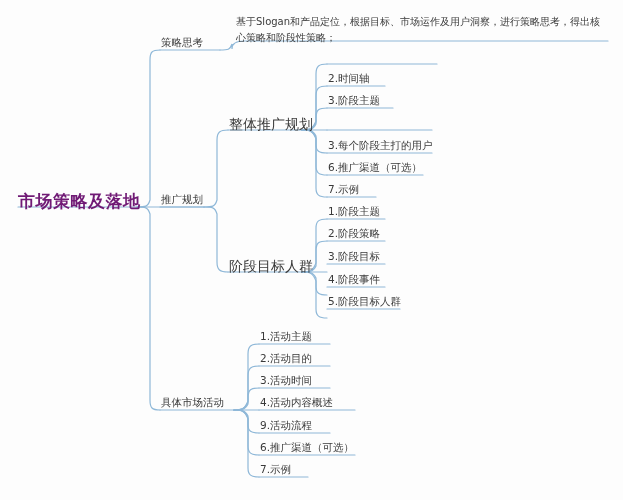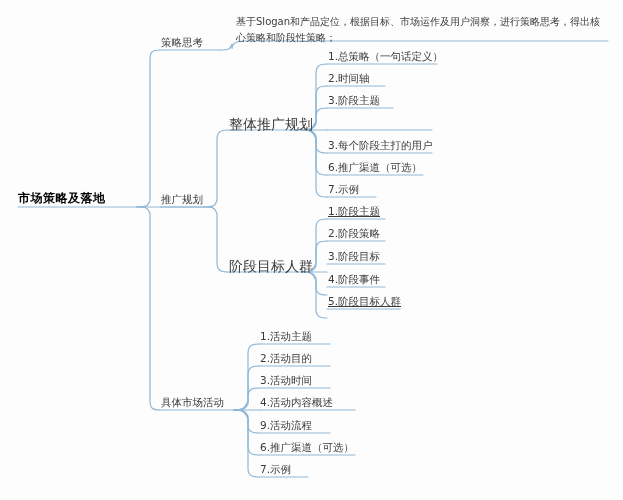--- a/index.html
+++ b/index.html
@@ -29,23 +29,23 @@
     height: 500px;
     pointer-events: none;
   }
   .node {
     position: absolute;
     white-space: nowrap;
     color: #333333;
     line-height: 1.15;
   }
   .root-node {
-    font-size: 12px;
+    font-size: 17px;
     font-weight: bold;
-    color: #000000;
+    color: #701a75;
     letter-spacing: 0.5px;
   }
   .branch-node {
     font-size: 10.5px;
     color: #3a3a3a;
     text-align: right;
   }
   .sub-node {
     font-size: 14px;
     color: #3a3a3a;
@@ -138,34 +138,33 @@
   <div class="node root-node" style="left:18px; top:192px;">市场策略及落地</div>
 
   <div class="node branch-node" style="left:161px; top:36px;">策略思考</div>
 
   <div class="node desc-node" style="left:236px; top:14px;">基于Slogan和产品定位，根据目标、市场运作及用户洞察，进行策略思考，得出核心策略和阶段性策略；</div>
 
   <div class="node branch-node" style="left:161px; top:193px;">推广规划</div>
 
   <div class="node sub-node" style="left:229px; top:116px;">整体推广规划</div>
 
-  <div class="node leaf-node" style="left:328px; top:50px;">1.总策略（一句话定义）</div>
   <div class="node leaf-node" style="left:328px; top:72px;">2.时间轴</div>
   <div class="node leaf-node" style="left:328px; top:94px;">3.阶段主题</div>
   <div class="node leaf-node" style="left:328px; top:139px;">3.每个阶段主打的用户</div>
   <div class="node leaf-node" style="left:328px; top:161px;">6.推广渠道（可选）</div>
   <div class="node leaf-node" style="left:328px; top:183px;">7.示例</div>
 
   <div class="node sub-node" style="left:229px; top:258px;">阶段目标人群</div>
 
-  <div class="node leaf-node" style="left:328px; top:205px;text-decoration:underline;">1.阶段主题</div>
+  <div class="node leaf-node" style="left:328px; top:205px;">1.阶段主题</div>
   <div class="node leaf-node" style="left:328px; top:227px;">2.阶段策略</div>
   <div class="node leaf-node" style="left:328px; top:250px;">3.阶段目标</div>
   <div class="node leaf-node" style="left:328px; top:273px;">4.阶段事件</div>
-  <div class="node leaf-node" style="left:328px; top:295px;text-decoration:underline;">5.阶段目标人群</div>
+  <div class="node leaf-node" style="left:328px; top:295px;">5.阶段目标人群</div>
 
   <div class="node branch-node" style="left:161px; top:396px;">具体市场活动</div>
 
   <div class="node leaf-node" style="left:260px; top:330px;">1.活动主题</div>
   <div class="node leaf-node" style="left:260px; top:352px;">2.活动目的</div>
   <div class="node leaf-node" style="left:260px; top:374px;">3.活动时间</div>
   <div class="node leaf-node" style="left:260px; top:396px;">4.活动内容概述</div>
   <div class="node leaf-node" style="left:260px; top:419px;">9.活动流程</div>
   <div class="node leaf-node" style="left:260px; top:441px;">6.推广渠道（可选）</div>
   <div class="node leaf-node" style="left:260px; top:463px;">7.示例</div>

